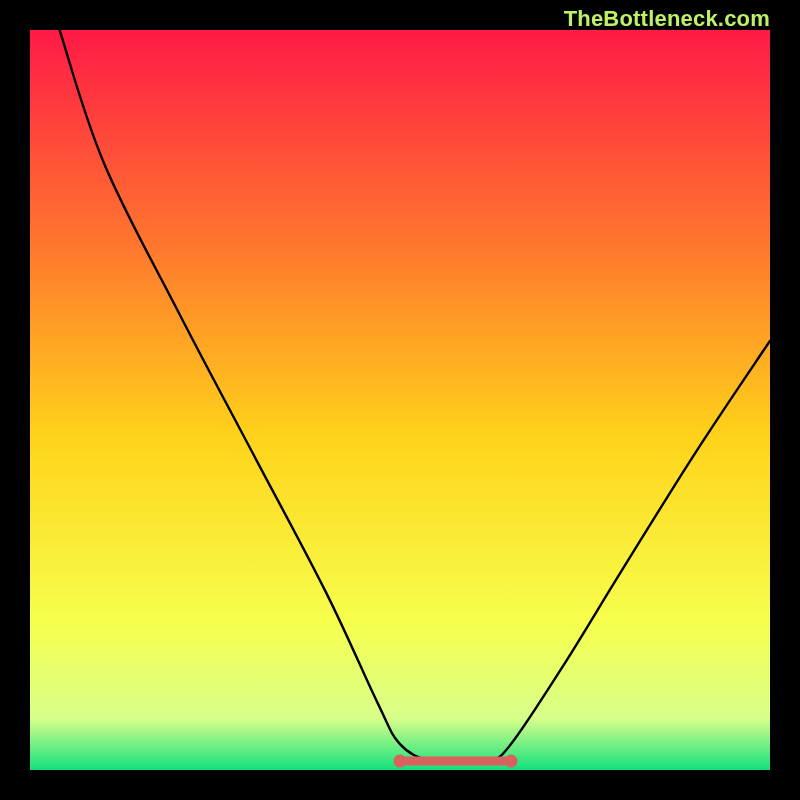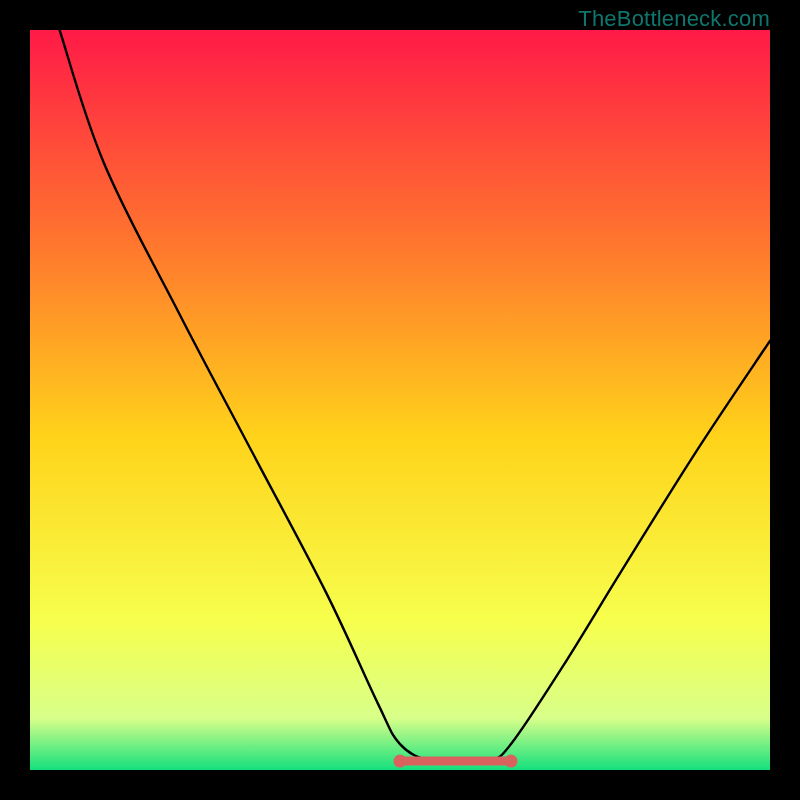--- a/index.html
+++ b/index.html
@@ -1,18 +1,18 @@
 <!DOCTYPE html>
 <html><head>
 <meta charset="utf-8">
 <style>
   html,body{margin:0;padding:0;width:800px;height:800px;background:#000;overflow:hidden;font-family:Arial,Helvetica,sans-serif}
   .frame{position:absolute;left:0;top:0;width:800px;height:800px;background:#000}
   .plot{position:absolute;left:30px;top:30px;width:740px;height:740px}
-  .watermark{position:absolute;top:6px;right:30px;color:#0f766e;font-size:22px;font-weight:400;letter-spacing:.2px}
+  .watermark{position:absolute;top:6px;right:30px;color:#bef264;font-size:22px;font-weight:700;letter-spacing:.2px}
   svg{display:block}
 </style>
 </head>
 <body>
 <div class="frame">
 
   <div class="watermark">TheBottleneck.com</div>
 
   <div class="plot">
     <svg id="svg" width="740" height="740" viewBox="0 0 740 740">

